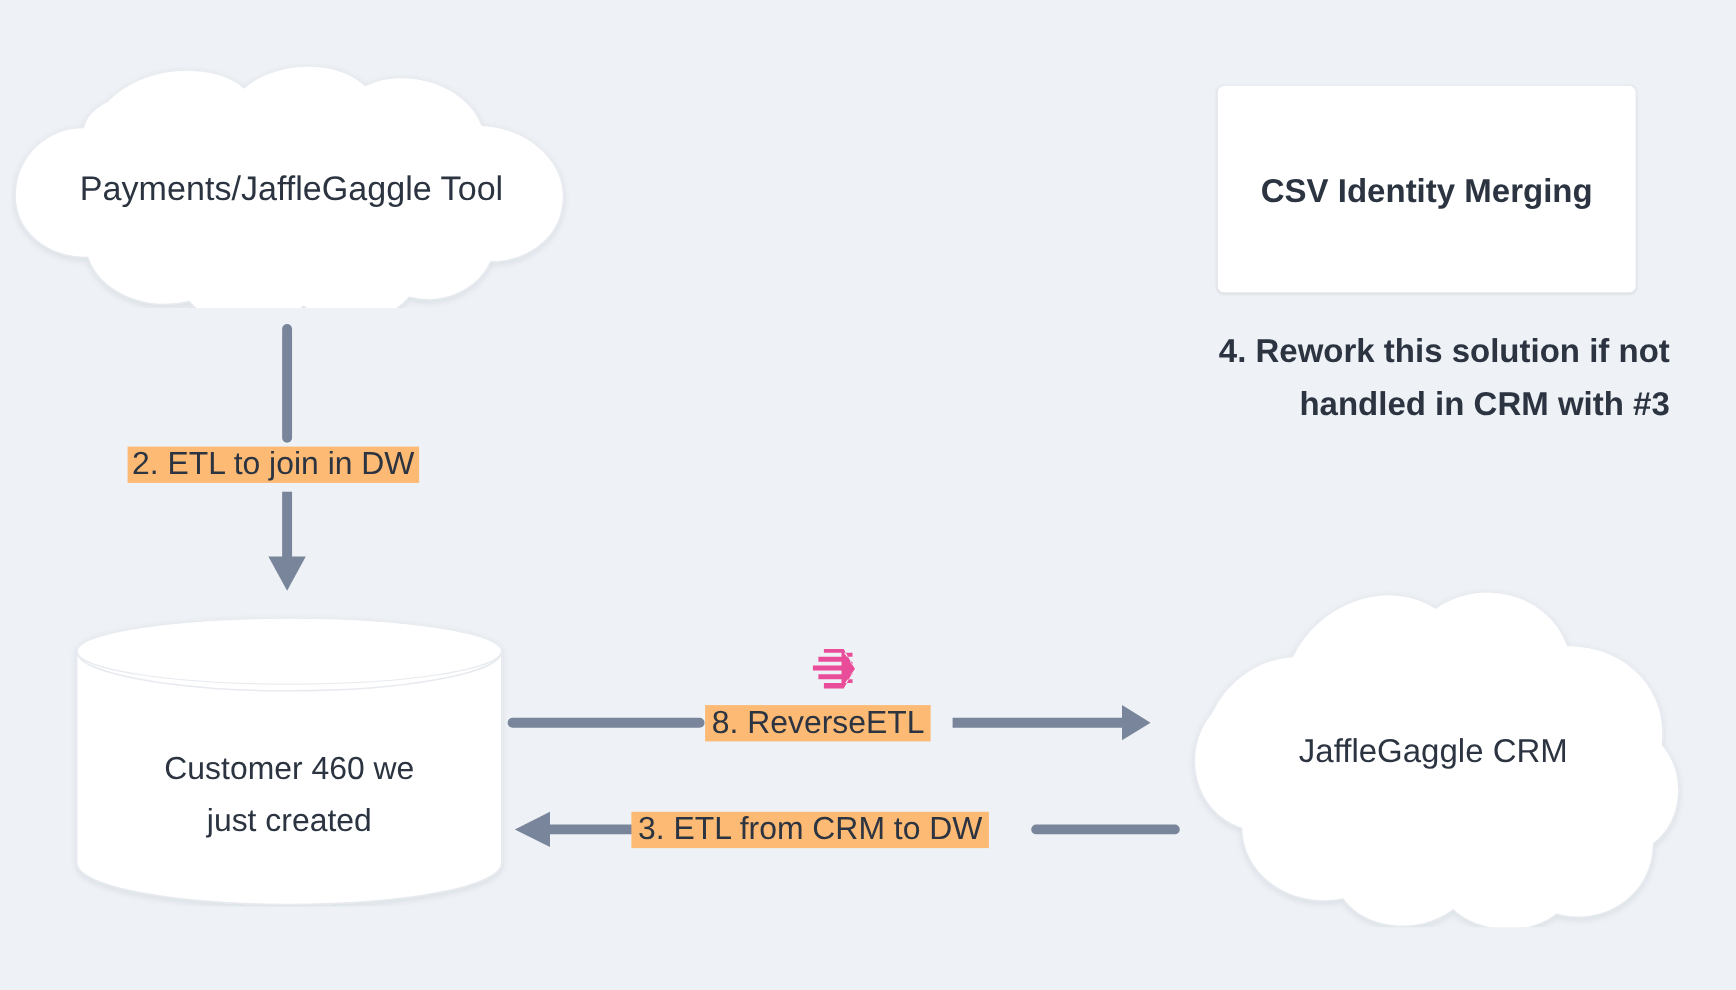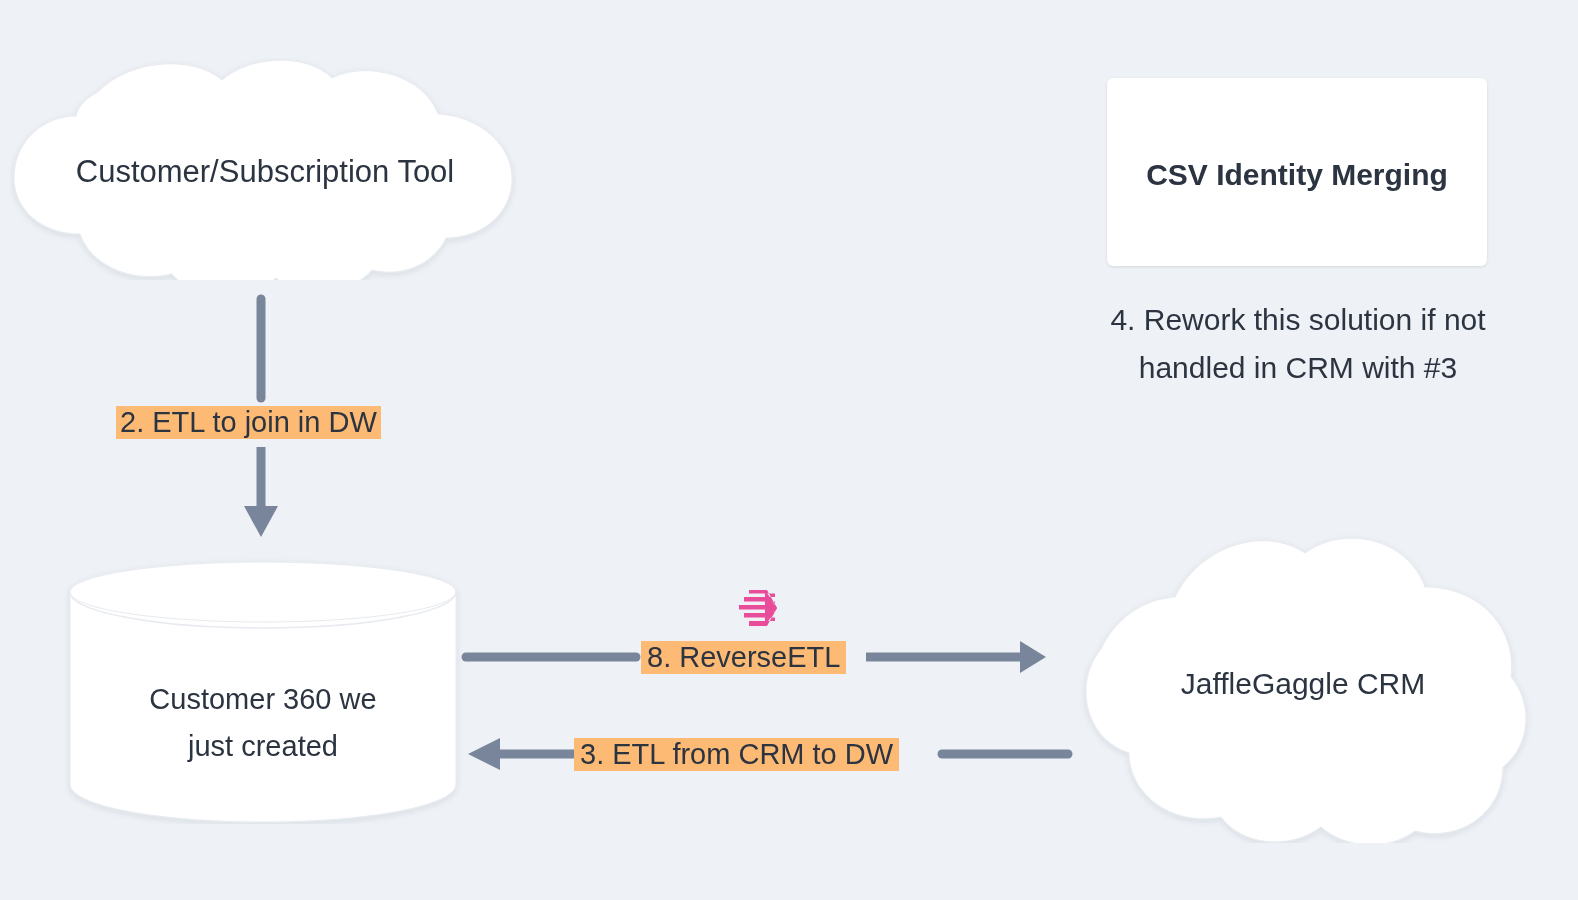--- a/index.html
+++ b/index.html
@@ -77,23 +77,24 @@
     font-weight: bold;
   }
   
   #csv-note {
     position: absolute;
     left: 1078px;
     top: 296px;
     width: 440px;
     font-size: 30px;
     color: #2b3440;
-    text-align: center;
+    text-align: right;
     line-height: 1.6;
     user-select: none;
+    font-weight: bold;
   }
   
   #db-cylinder {
     position: absolute;
     left: 62px;
     top: 552px;
     width: 402px;
     height: 272px;
   }
   #db-label {
@@ -164,36 +165,36 @@
                C 500,158 470,180 436,180
                C 424,206 392,220 362,212
                C 340,238 292,242 266,220
                C 240,246 186,244 162,216
                C 120,226 80,206 70,176
                C 30,176 2,150 4,116
                C 6,82 34,58 66,58
                C 68,48 76,40 88,34 Z" fill="#ffffff" stroke="#e7eaef" stroke-width="1"></path>
     </g>
   </svg>
-  <div class="node-label" id="cloud-payments-label">Customer/Subscription Tool</div>
+  <div class="node-label" id="cloud-payments-label">Payments/JaffleGaggle Tool</div>
 
   <div id="csv-box"></div>
   <div class="node-label" id="csv-box-label">CSV Identity Merging</div>
 
   <div id="csv-note">4. Rework this solution if
 not handled in CRM with #3</div>
 
   <svg id="db-cylinder" viewBox="0 0 402 272" aria-hidden="true">
     <g filter="url(#softshadow)">
       <path d="M 8,40 L 8,232 C 8,254 96,270 201,270 C 306,270 394,254 394,232 L 394,40 Z" fill="#ffffff" stroke="#e7eaef" stroke-width="1"></path>
       <ellipse cx="201" cy="40" rx="193" ry="30" fill="#ffffff" stroke="#e7eaef" stroke-width="1"></ellipse>
       <path d="M 8,40 C 8,60 96,76 201,76 C 306,76 394,60 394,40" fill="none" stroke="#e7eaef" stroke-width="1.4"></path>
     </g>
   </svg>
-  <div class="node-label" id="db-label">Customer 360 we
+  <div class="node-label" id="db-label">Customer 460 we
 just created</div>
 
   <svg id="cloud-crm" viewBox="0 0 480 318" aria-hidden="true">
     <g filter="url(#softshadow)">
       <path d="M 112,72
                C 136,22 200,0 242,28
                C 280,0 344,12 362,62
                C 418,62 454,104 448,152
                C 470,178 468,220 440,242
                C 440,288 396,318 352,306

